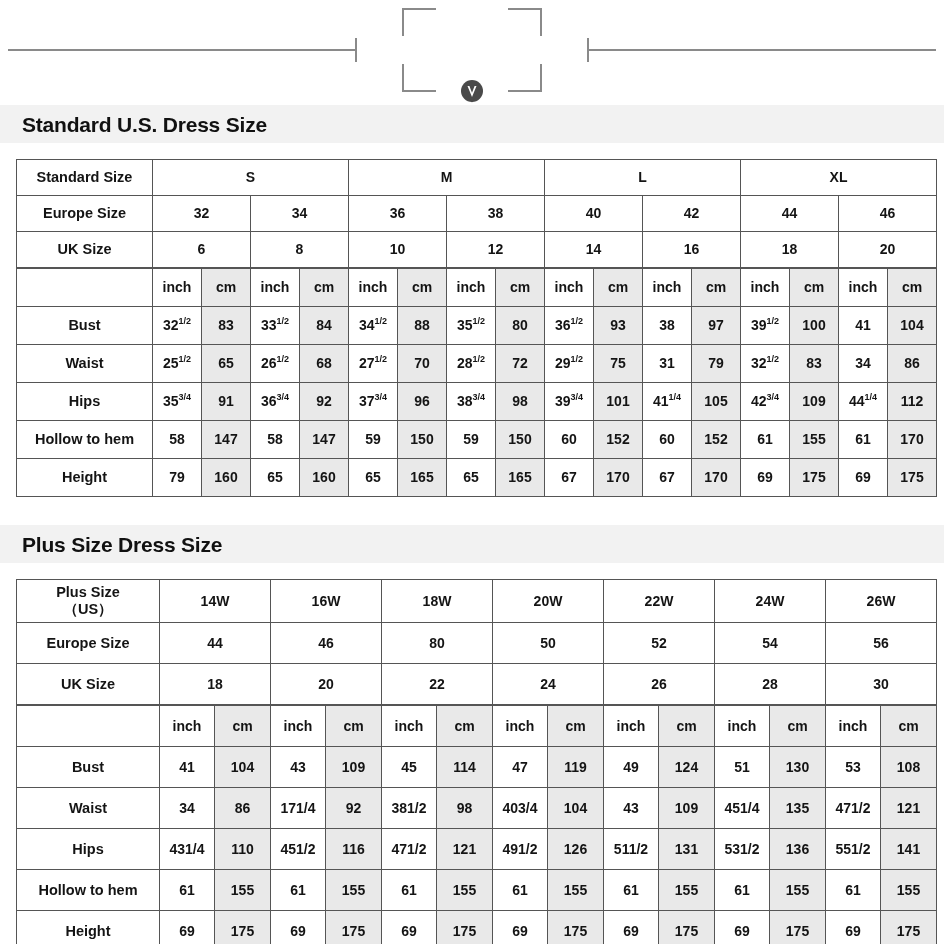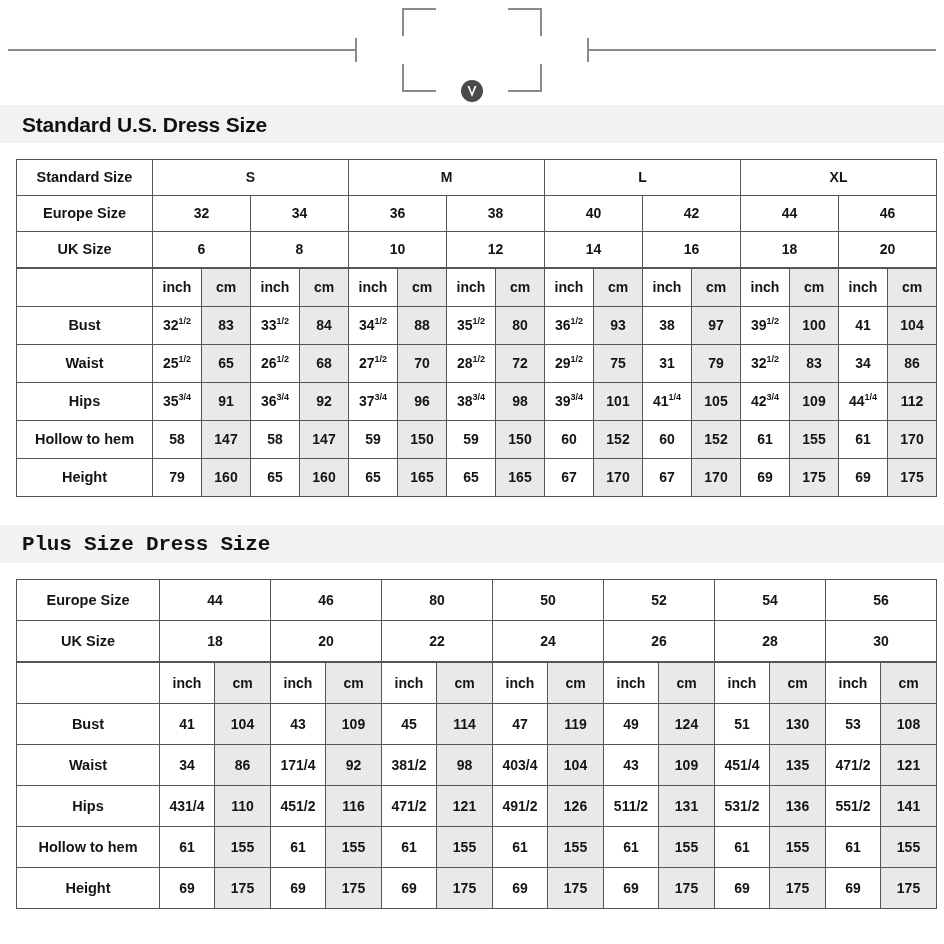--- a/index.html
+++ b/index.html
@@ -88,21 +88,21 @@
     background: #f2f2f2;
     width: 944px;
     box-sizing: border-box;
     padding: 7px 0 7px 22px;
     font-size: 21px;
     font-weight: bold;
     color: #111111;
     letter-spacing: -0.2px;
   }
   .sec1 { height: 38px; line-height: 25px; }
-  .sec2 { height: 38px; line-height: 25px; font-family: Liberation Mono, monospace; }
+  .sec2 { height: 38px; line-height: 25px; }
 
   
   .tbl {
     border-collapse: collapse;
     table-layout: fixed;
     margin: 0 auto;
     font-size: 14px;
     font-weight: bold;
     color: #141414;
   }
@@ -369,20 +369,33 @@
     <col style="width:143px">
     <col style="width:111px">
         <col style="width:111px">
     <col style="width:111px">
         <col style="width:111px">
     <col style="width:111px">
         <col style="width:111px">
     <col style="width:111px">
   </colgroup>
   <tbody>
+    <tr class="top-row">
+      <td class="lbl plus-lbl-2line">
+        <span>Plus Size</span><br>
+        <span>（US）</span>
+      </td>
+      <td>14W</td>
+      <td>16W</td>
+      <td>18W</td>
+      <td>20W</td>
+      <td>22W</td>
+      <td>24W</td>
+      <td>26W</td>
+    </tr>
 
     <tr class="size-row">
       <td class="lbl">Europe Size</td>
       <td>44</td>
       <td>46</td>
       <td>80</td>
       <td>50</td>
       <td>52</td>
       <td>54</td>
       <td>56</td>

